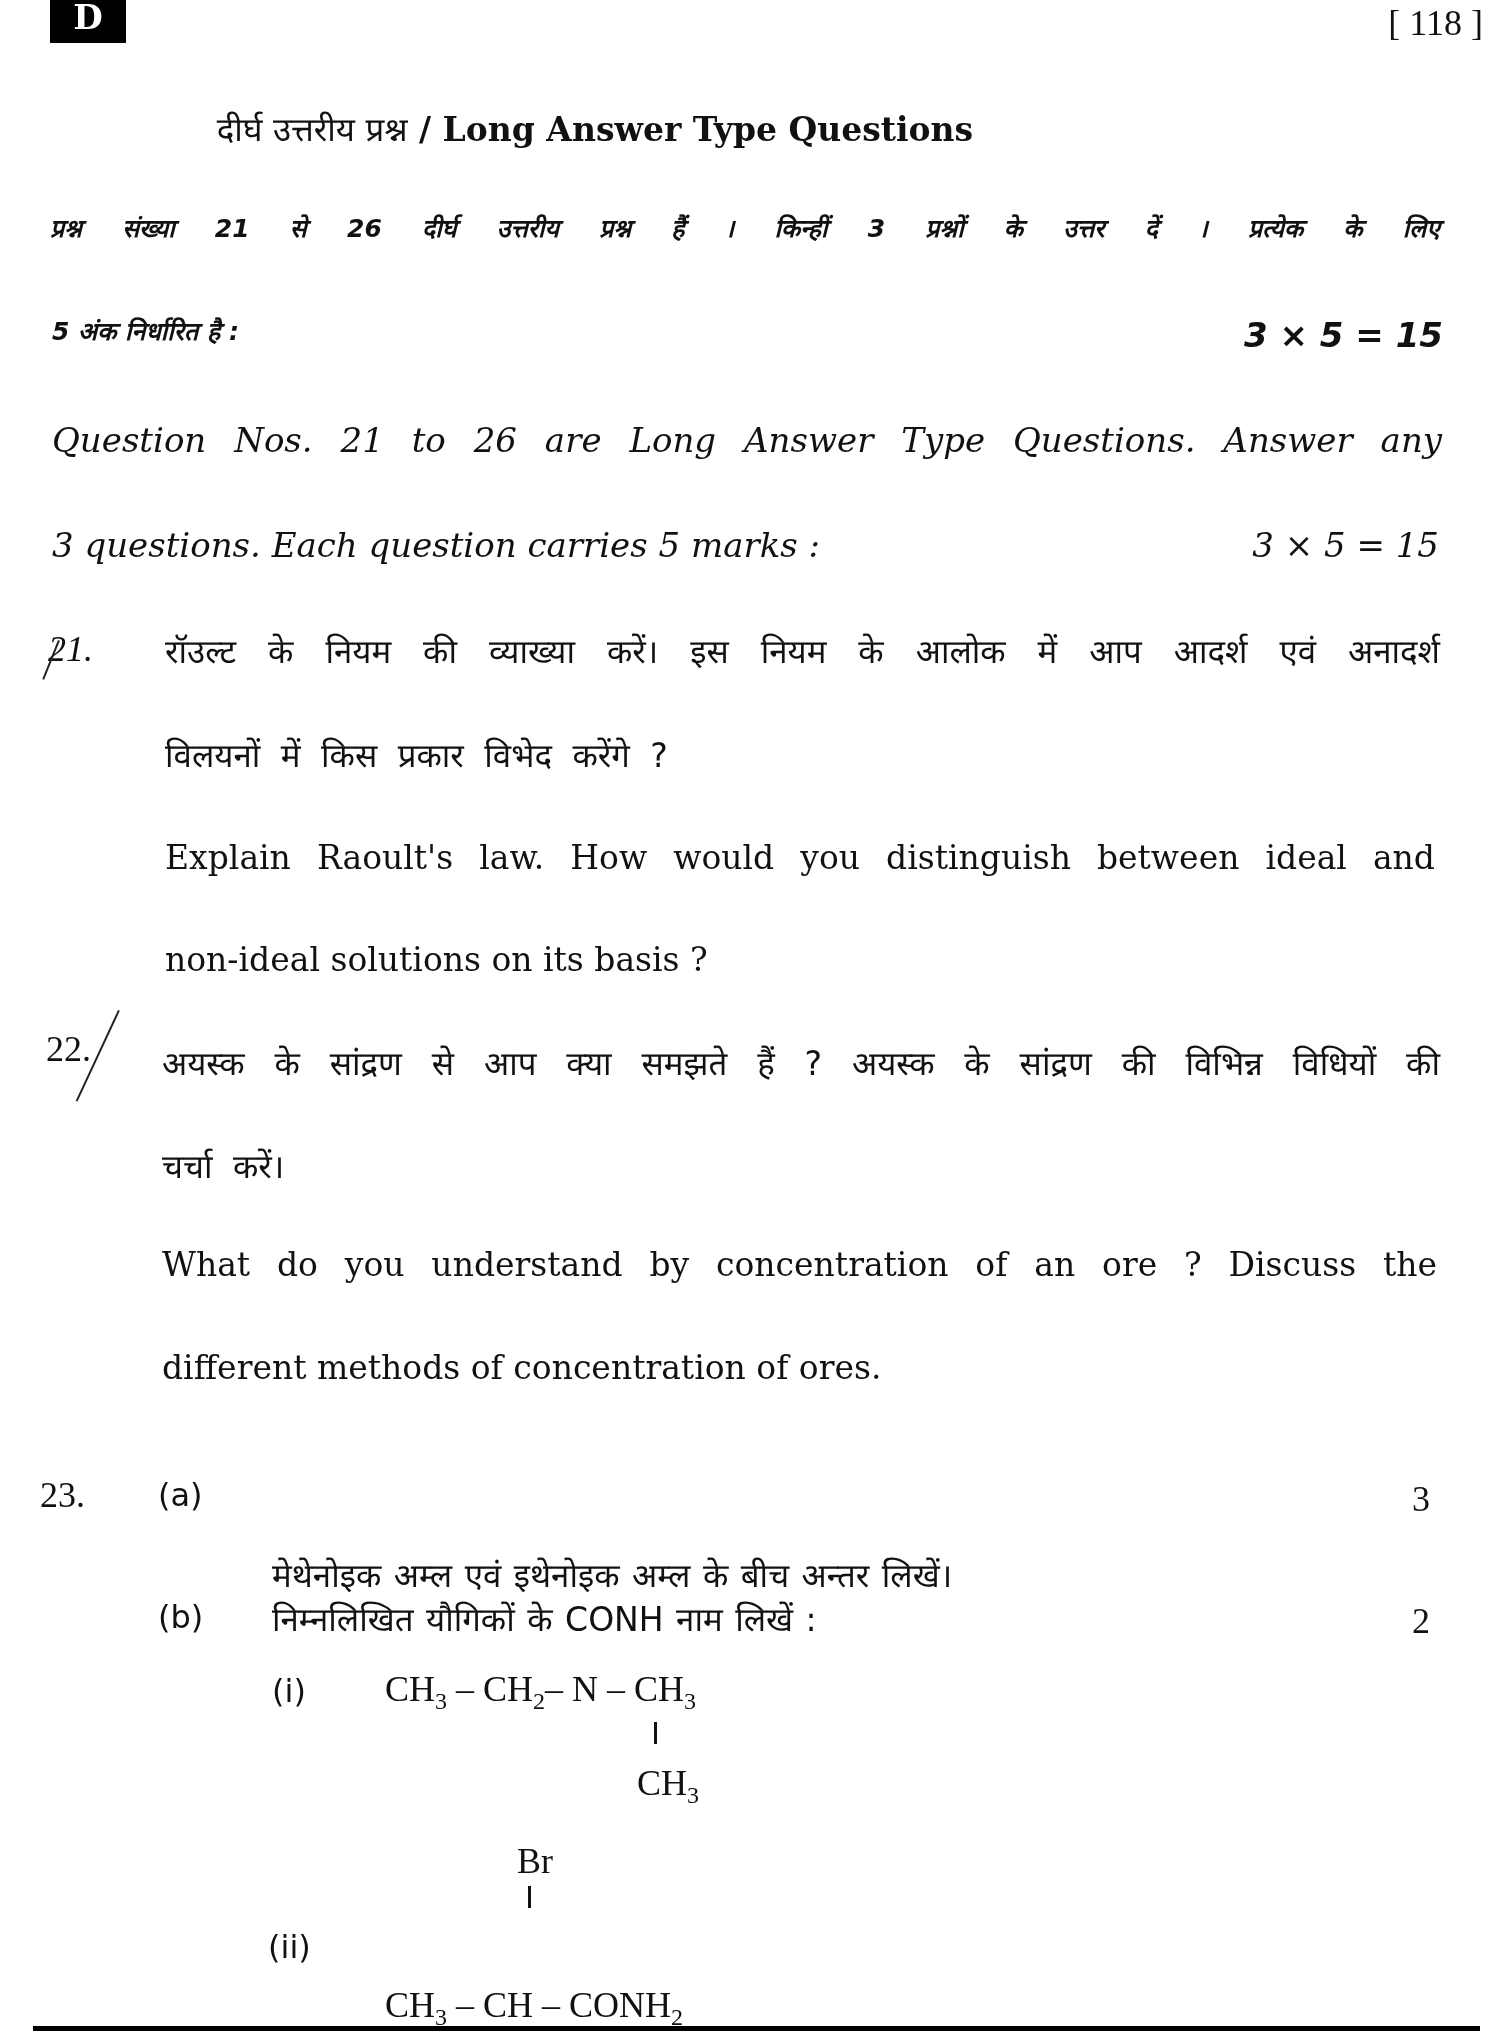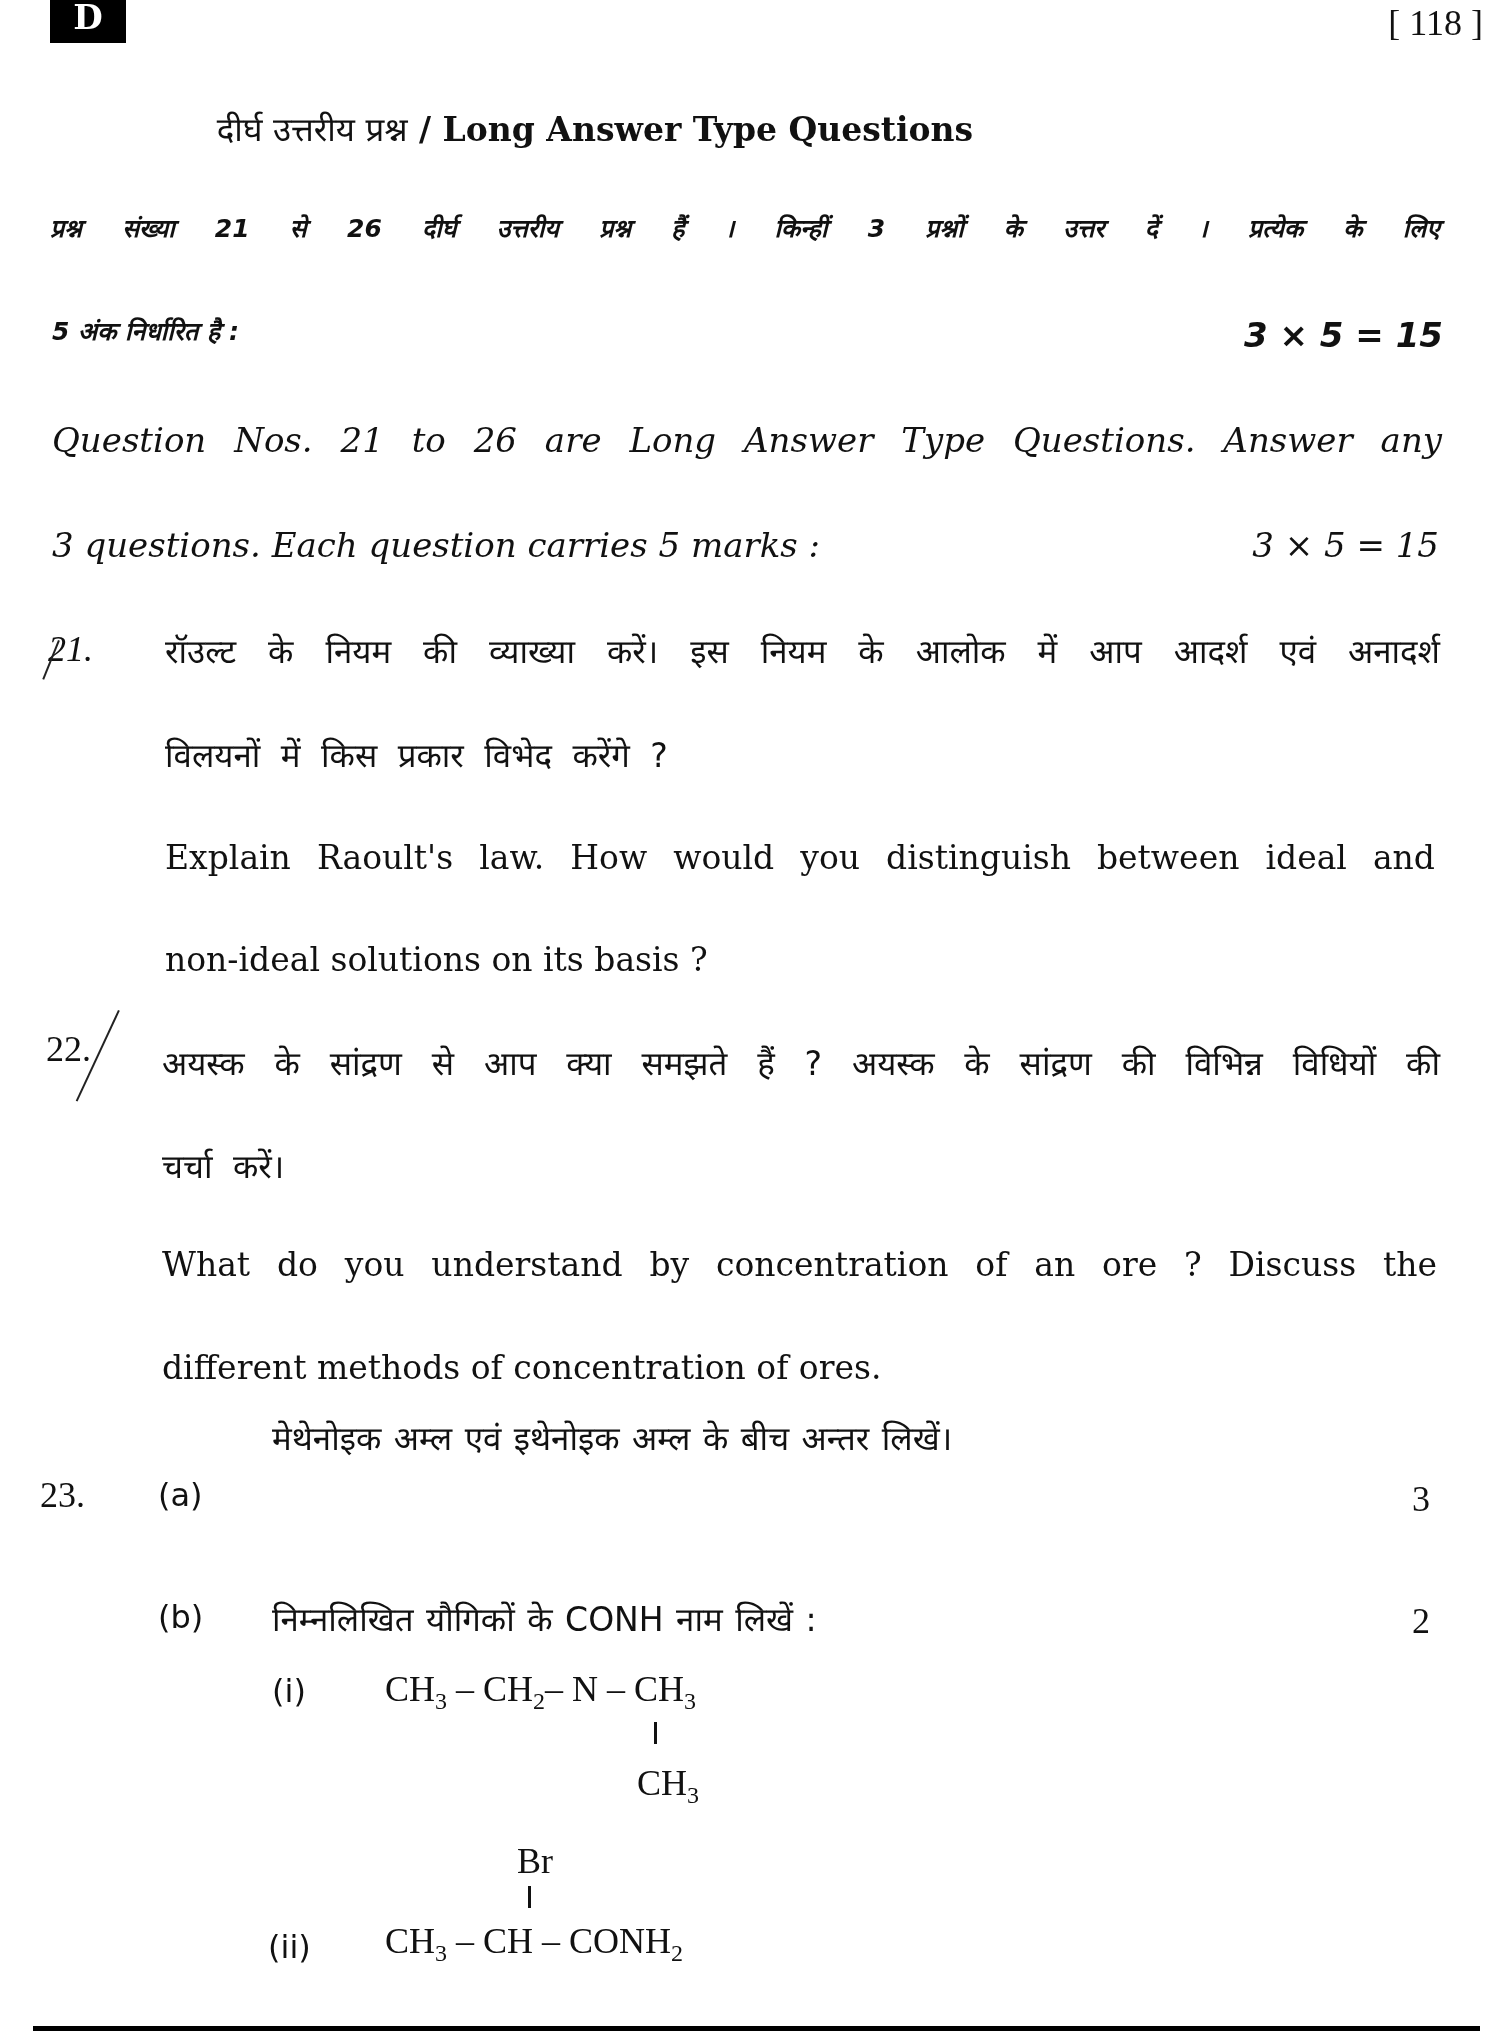--- a/index.html
+++ b/index.html
@@ -61,35 +61,35 @@
   <div class="abs qhi justify" style="left:162px; width:1278px; top:1040px;">अयस्क के सांद्रण से आप क्या समझते हैं ? अयस्क के सांद्रण की विभिन्न विधियों की</div>
   <div class="abs qhi" style="left:162px; top:1143px;">चर्चा करें।</div>
   <div class="abs qen justify" style="left:162px; width:1275px; top:1245px;">What do you understand by concentration of an ore ? Discuss the</div>
   <div class="abs qen" style="left:162px; top:1348px;">different methods of concentration of ores.</div>
 </div>
 
 <div>
   <div class="abs qnum" style="left:40px; top:1474px;">23.</div>
 
   <div class="abs part" style="left:158px; top:1476px;">(a)</div>
-  <div class="abs qhi" style="left:272px; top:1415px; word-spacing:2px;text-align:center;">मेथेनोइक अम्ल एवं इथेनोइक अम्ल के बीच अन्तर लिखें।</div>
+  <div class="abs qhi" style="left:272px; top:1552px; word-spacing:2px;text-align:center;">मेथेनोइक अम्ल एवं इथेनोइक अम्ल के बीच अन्तर लिखें।</div>
   <div class="abs qnum" style="left:1412px; top:1478px;">3</div>
 
   <div class="abs part" style="left:158px; top:1598px;">(b)</div>
   <div class="abs qhi" style="left:272px; top:1596px; word-spacing:2px;">निम्नलिखित यौगिकों के CONH नाम लिखें :</div>
   <div class="abs qnum" style="left:1412px; top:1600px;">2</div>
 
   <div>
     <div class="abs part" style="left:272px; top:1672px;">(i)</div>
     <div class="abs chem" style="left:385px; top:1668px;"><span>CH</span><sub>3</sub><span> – CH</span><sub>2</sub><span>– N – CH</span><sub>3</sub></div>
     <div class="bond-v" style="left:654px; top:1722px; height:22px;"></div>
     <div class="abs chem" style="left:637px; top:1762px;"><span>CH</span><sub>3</sub></div>
   </div>
 
   <div>
     <div class="abs chem" style="left:517px; top:1840px;"><span>Br</span></div>
     <div class="bond-v" style="left:528px; top:1886px; height:22px;"></div>
     <div class="abs part" style="left:268px; top:1928px;">(ii)</div>
-    <div class="abs chem" style="left:385px; top:1920px;"><span>CH</span><sub>3</sub><span> – CH – CONH</span><sub>2</sub></div>
+    <div class="abs chem" style="left:385px; top:1984px;"><span>CH</span><sub>3</sub><span> – CH – CONH</span><sub>2</sub></div>
   </div>
 </div>
 
 <div class="rule"></div>
 
 </body></html>

